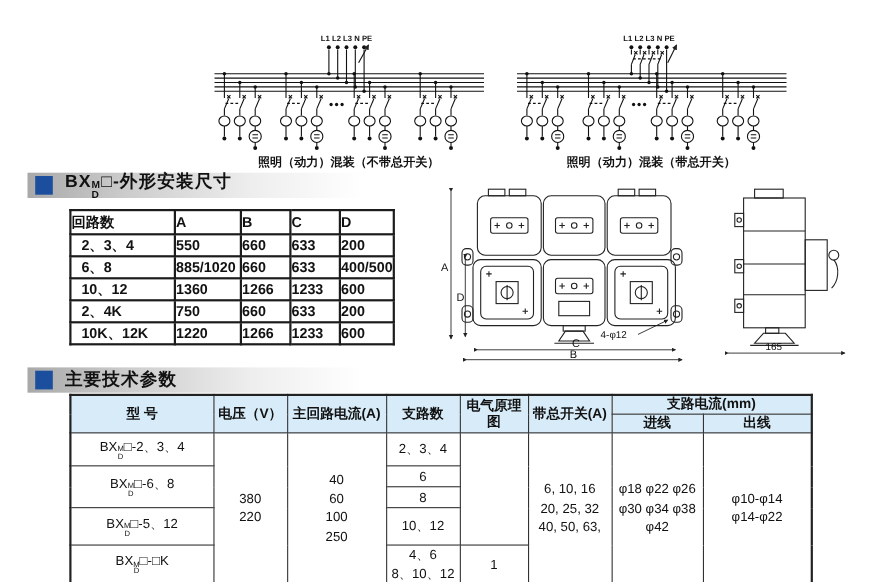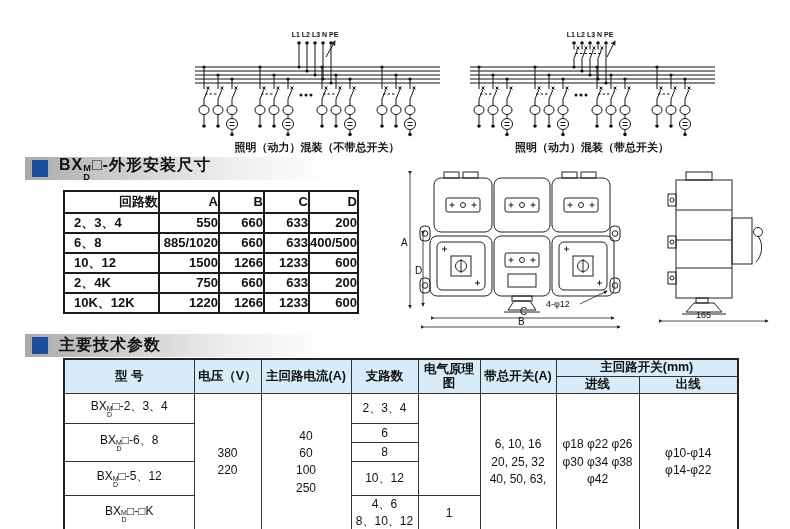--- a/index.html
+++ b/index.html
@@ -18,21 +18,21 @@
   .stack{display:inline-flex;flex-direction:column;justify-content:center;font-size:0.58em;line-height:0.95;
          vertical-align:-0.08em;font-weight:inherit;}
 
   
   .diag{position:absolute;top:27px;}
   #diagL{left:180px;}
   #diagR{left:455px;}
 
   
   .dim-table{position:absolute;left:63px;top:190px;width:294px;border-collapse:collapse;table-layout:fixed;}
-  .dim-table th,.dim-table td{border:2px solid #1c1c1c;font-size:13px;font-weight:bold;text-align:right;
+  .dim-table th,.dim-table td{border:2px solid #1c1c1c;font-size:13px;font-weight:bold;text-align:left;
       height:18px;padding:0;line-height:1.1;}
   .dim-table th{height:20px;}
   .dim-table td.lft{text-align:left;padding-left:9px;}
 
   
   #drawing{position:absolute;left:396px;top:166px;}
 
   
   .spec-table{position:absolute;left:63px;top:358px;width:674px;border-collapse:collapse;table-layout:fixed;
       border:2px solid #222;}
@@ -203,21 +203,21 @@
     </tr>
     <tr>
       <td class="lft">6、8</td>
       <td>885/1020</td>
       <td>660</td>
       <td>633</td>
       <td>400/500</td>
     </tr>
     <tr>
       <td class="lft">10、12</td>
-      <td>1500</td>
+      <td>1360</td>
       <td>1266</td>
       <td>1233</td>
       <td>600</td>
     </tr>
     <tr>
       <td class="lft">2、4K</td>
       <td>750</td>
       <td>660</td>
       <td>633</td>
       <td>200</td>
@@ -334,21 +334,21 @@
         <col style="width:99px">
     </colgroup>
     <tbody>
         <tr>
       <th rowspan="2">型  号</th>
       <th rowspan="2">电压（V）</th>
       <th rowspan="2">主回路电流(A)</th>
       <th rowspan="2">支路数</th>
       <th rowspan="2">电气原理图</th>
       <th rowspan="2">带总开关(A)</th>
-      <th colspan="2">主回路开关(mm)</th>
+      <th colspan="2">支路电流(mm)</th>
     </tr>
     <tr>
       <th>进线</th>
       <th>出线</th>
     </tr>
     <tr class="r1">
       <td class="model-cell"><span>BX</span><span class="stack">
               <span>M</span>
               <span>D</span>
             </span><span>□-2、3、4</span></td>

